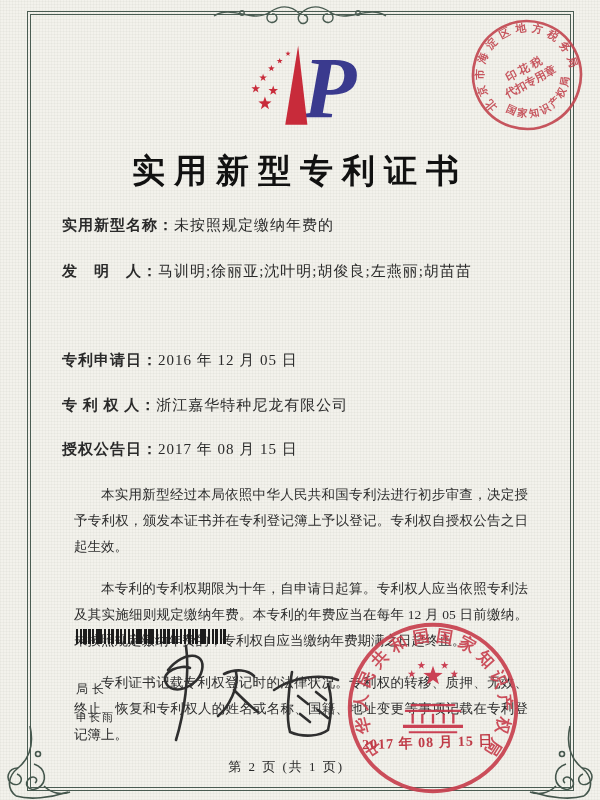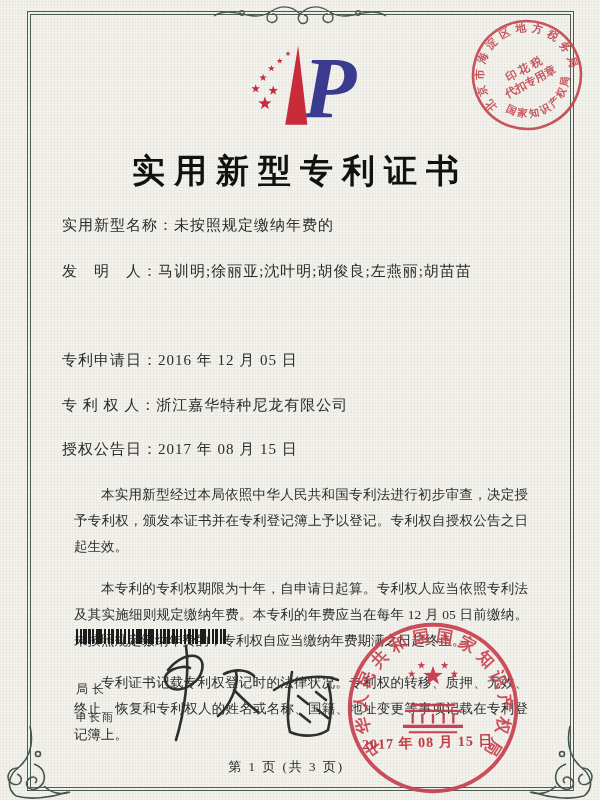--- a/index.html
+++ b/index.html
@@ -11,21 +11,21 @@
       repeating-linear-gradient(90deg, rgba(110,115,100,0.05) 0 1px, transparent 1px 3px);
     font-family:"Liberation Serif","DejaVu Serif",serif;
     color:#2a2a2a;
   }
   .frame{position:absolute;left:27px;top:11px;right:26px;bottom:9px;border:1.5px solid #4a5c52;}
   .frame::after{content:'';position:absolute;inset:2px;border:1px solid #4a5c52;}
   .cert-no{position:absolute;left:60px;top:44px;font-size:15px;letter-spacing:3px;}
   .logo{position:absolute;left:240px;top:38px;width:120px;height:96px;}
   .title{position:absolute;left:0;right:0;top:149px;text-align:center;font-size:33px;font-weight:bold;letter-spacing:9px;color:#111;}
   .field{position:absolute;left:62px;font-size:15px;letter-spacing:1px;white-space:nowrap;}
-  .field .lab{font-weight:400;}
+  .field .lab{font-weight:700;}
   .f0{top:216px}.f1{top:262px}.f2{top:307px}.f3{top:351px}.f4{top:396px}.f5{top:440px}
   .paras{position:absolute;left:58px;top:466px;width:486px;font-size:13.5px;line-height:1.93;text-align:justify;color:#2d2d2d;}
   .paras p{margin:16px;text-indent:2em;}
   .barcode{position:absolute;left:76px;top:629px;width:152px;height:15px;
     background-image:
       repeating-linear-gradient(90deg,#1c1c1c 0 2px,transparent 2px 4px),
       repeating-linear-gradient(90deg,#1c1c1c 0 1px,transparent 1px 7px),
       repeating-linear-gradient(90deg,transparent 0 9px,#1c1c1c 9px 11px,transparent 11px 13px);}
   .signer-title{position:absolute;left:76px;top:681px;font-size:12px;letter-spacing:4px;}
   .signer-name{position:absolute;left:76px;top:710px;font-size:11px;letter-spacing:2px;}
@@ -192,15 +192,15 @@
         <text x="60" y="19" text-anchor="middle" transform="rotate(197.33333333333334 60 60) rotate(180 60 19)">知</text>
         <text x="60" y="19" text-anchor="middle" transform="rotate(180 60 60) rotate(180 60 19)">识</text>
         <text x="60" y="19" text-anchor="middle" transform="rotate(162.66666666666669 60 60) rotate(180 60 19)">产</text>
         <text x="60" y="19" text-anchor="middle" transform="rotate(145.33333333333331 60 60) rotate(180 60 19)">权</text>
         <text x="60" y="19" text-anchor="middle" transform="rotate(128 60 60) rotate(180 60 19)">局</text>
       </g>
     <text x="60" y="57" text-anchor="middle" font-size="11" font-weight="bold" fill="#c2454f">印 花 税</text>
     <text x="60" y="71" text-anchor="middle" font-size="11" font-weight="bold" fill="#c2454f">代扣专用章</text>
   </svg>
 
-  <div class="footer">第 1 页 (共 3 页)</div>
+  <div class="footer">第 2 页 (共 1 页)</div>
 
 </div>
 
 </body></html>

